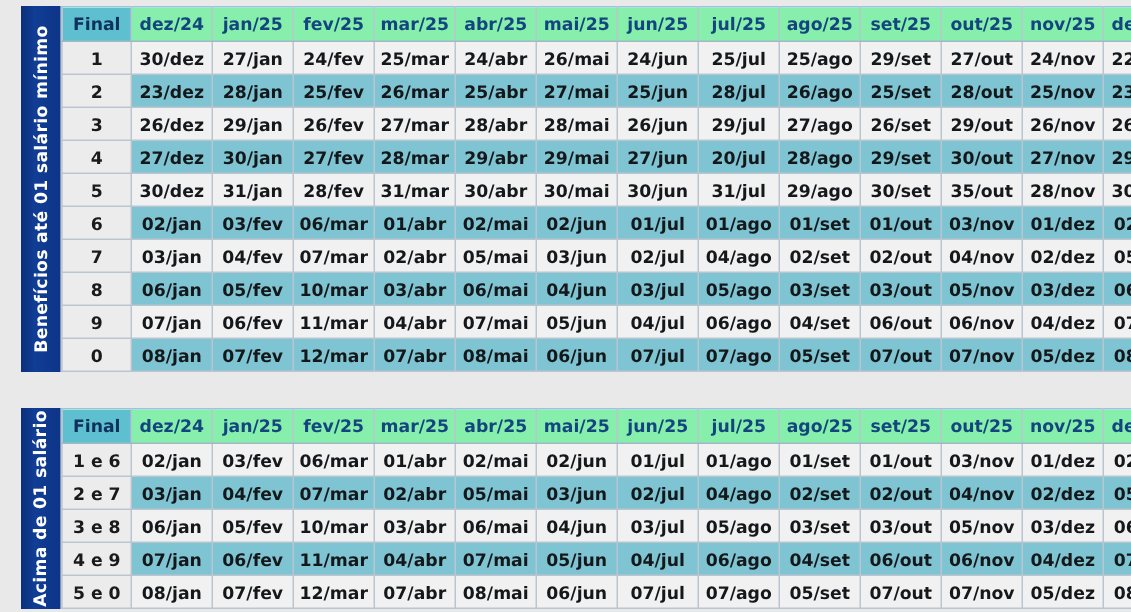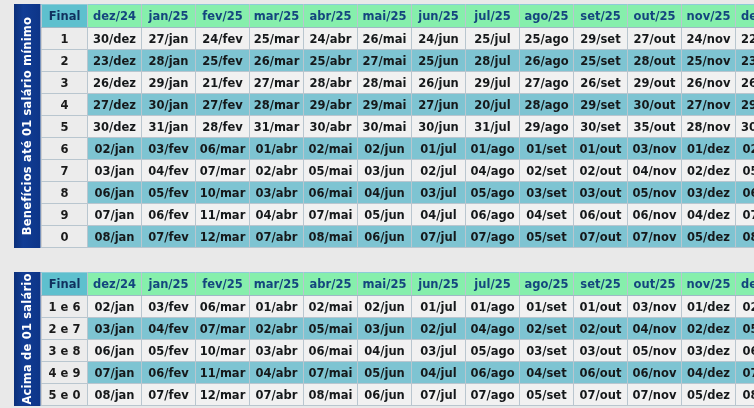--- a/index.html
+++ b/index.html
@@ -163,21 +163,21 @@
             <td class="data-cell col-month">26/ago</td>
             <td class="data-cell col-month">25/set</td>
             <td class="data-cell col-month">28/out</td>
             <td class="data-cell col-month">25/nov</td>
             <td class="data-cell col-month">23/dez</td>
           </tr>
           <tr class="row-light">
             <td class="final-cell col-final">3</td>
             <td class="data-cell col-month">26/dez</td>
             <td class="data-cell col-month">29/jan</td>
-            <td class="data-cell col-month">21/fev</td>
+            <td class="data-cell col-month">26/fev</td>
             <td class="data-cell col-month">27/mar</td>
             <td class="data-cell col-month">28/abr</td>
             <td class="data-cell col-month">28/mai</td>
             <td class="data-cell col-month">26/jun</td>
             <td class="data-cell col-month">29/jul</td>
             <td class="data-cell col-month">27/ago</td>
             <td class="data-cell col-month">26/set</td>
             <td class="data-cell col-month">29/out</td>
             <td class="data-cell col-month">26/nov</td>
             <td class="data-cell col-month">26/dez</td>

